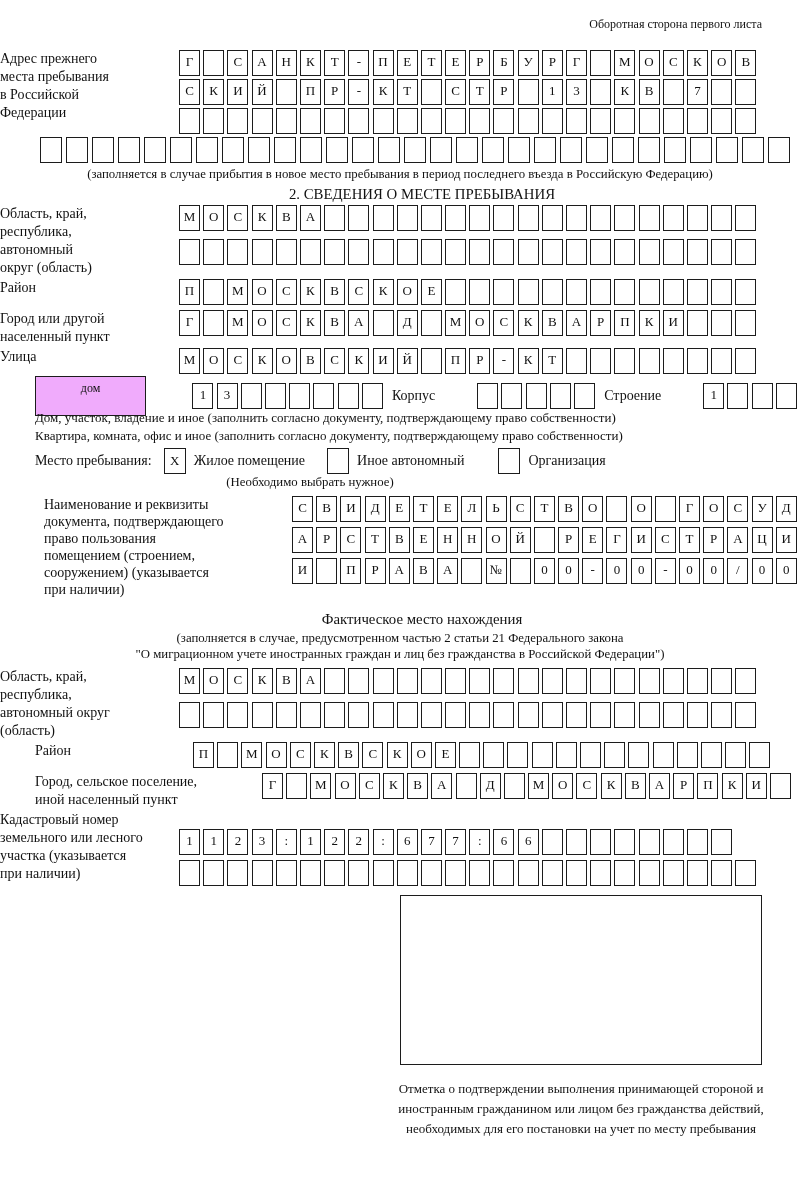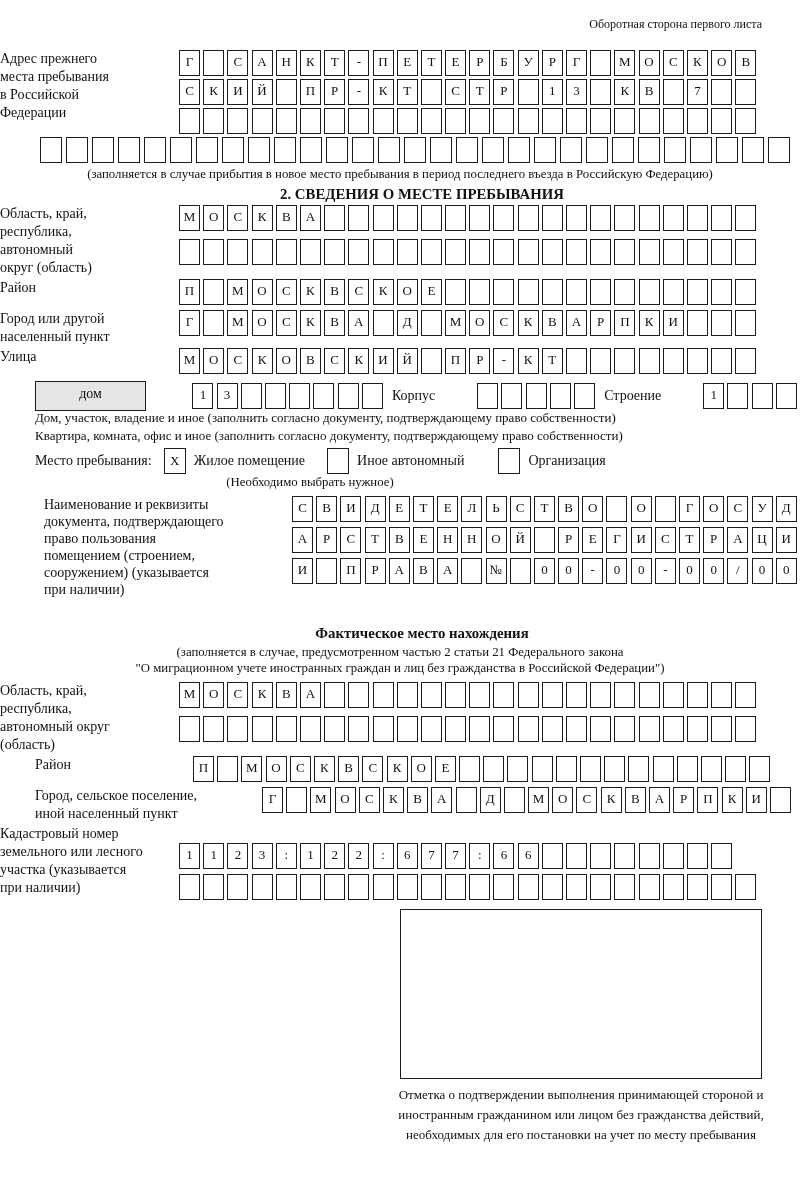--- a/index.html
+++ b/index.html
@@ -19,43 +19,43 @@
 
   .group{display:flex;align-items:flex-start;}
   .glabel{font-size:14px;line-height:18px;white-space:pre-line;}
   .lab-140{box-sizing:border-box;width:143px;flex:none;}
   .lab-190{box-sizing:border-box;width:191px;margin-left:35px;flex:none;}
   .lab-212{box-sizing:border-box;width:212px;margin-left:44px;flex:none;line-height:17px;}
   .lab-122{box-sizing:border-box;width:122px;margin-left:35px;flex:none;}
   .cellcol{flex:none;}
 
   .note{text-align:center;font-size:12.8px;line-height:16px;white-space:pre-line;}
-  .h-title{text-align:center;font-weight:bold;font-size:14.8px;line-height:17px;padding-left:44px;}
+  .h-title{text-align:center;font-weight:normal;font-size:14.8px;line-height:17px;padding-left:44px;}
 
   .mt2{margin-top:2px}.mt4{margin-top:4px}.mt6{margin-top:6px}
-  .mt14{margin-top:27px}.mt18{margin-top:18px}
+  .mt14{margin-top:13px}.mt18{margin-top:18px}
 
   .inline-row{display:flex;align-items:center;margin-left:35px;height:26px;}
-  .wbox{box-sizing:border-box;border:1.6px solid #1c1c1c;height:30px;
-        text-align:center;font-size:14px;line-height:23px;background:#e5e5e5;}
+  .wbox{box-sizing:border-box;border:1.6px solid #1c1c1c;height:40px;
+        text-align:center;font-size:12px;line-height:23px;background:#f0abfc;}
   .wbox.dom{width:150px;}
   .wbox.kv{width:200px;}
   .ilabel{font-size:14px;padding:0 6px;}
   .caption{margin:1px 0 2px 35px;font-size:13px;line-height:16px;}
 
   .checkline{display:flex;align-items:center;margin-left:35px;height:26px;font-size:14px;}
   .checkbox{box-sizing:border-box;width:22px;height:26px;border:1.6px solid #1c1c1c;
         text-align:center;font-size:13px;line-height:23px;flex:none;background:#fff;}
   .opt-label{padding:0 8px 0 8px;}
 
   .row4{margin-left:4px;}
 
   .stampbox{box-sizing:border-box;margin:6px 0 0 400px;width:362px;height:170px;
         border:1.6px solid #1c1c1c;background:#fff;}
-  .stampcap{margin:6px 0 0 392px;width:378px;text-align:center;
+  .stampcap{margin:14px 0 0 392px;width:378px;text-align:center;
         font-size:13px;line-height:20px;}
   .padtop18{padding-top:18px;}
 </style>
 </head>
 <body>
 
 <div class="page">
 
   <div class="corner">Оборотная сторона первого листа</div>
 

